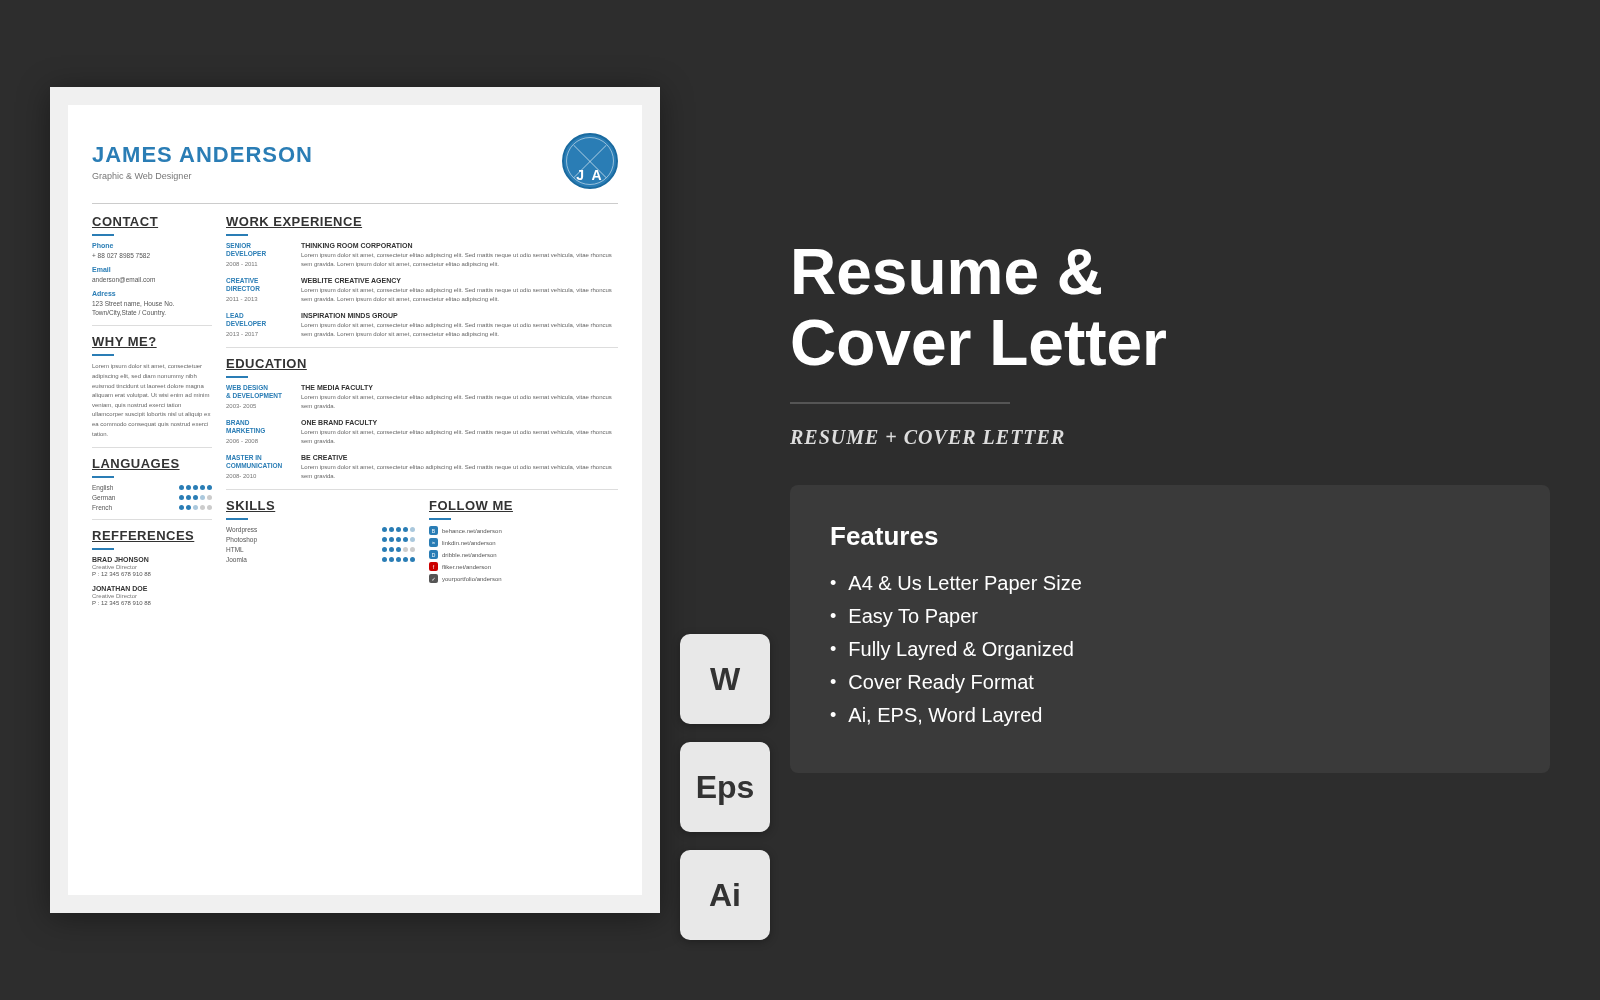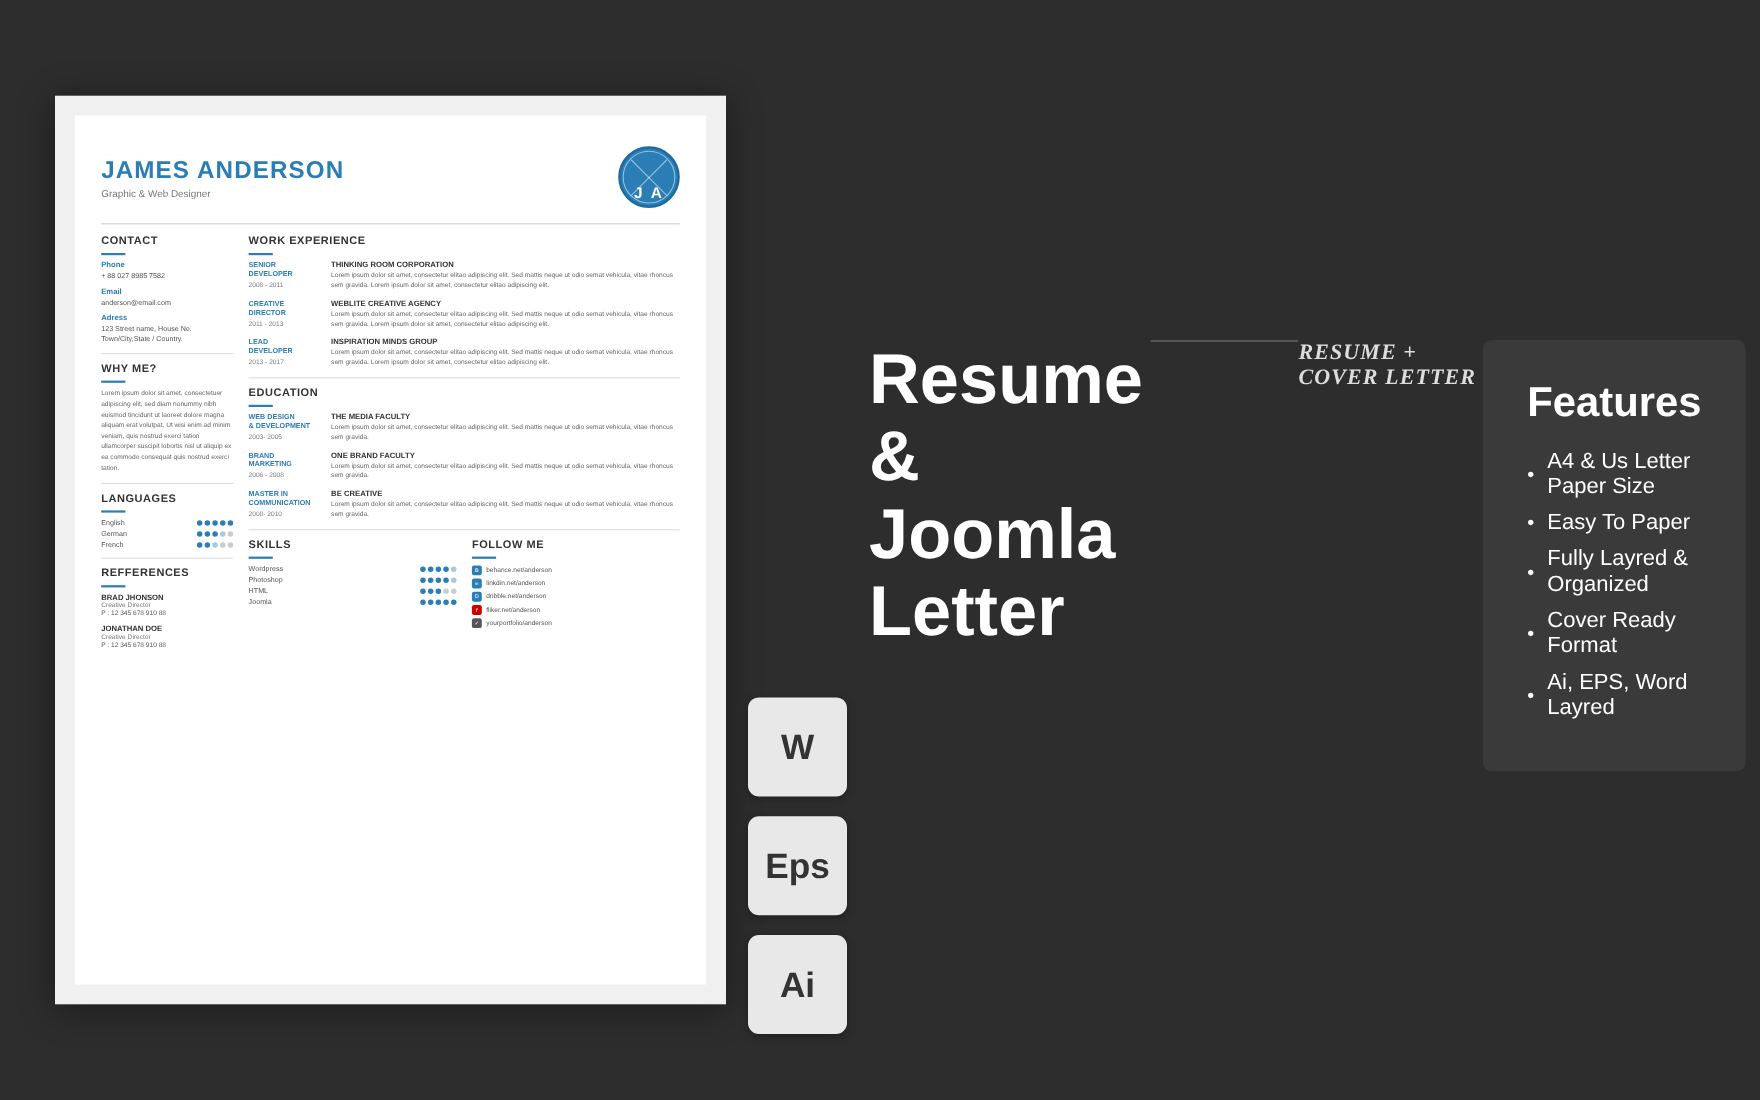--- a/index.html
+++ b/index.html
@@ -105,26 +105,27 @@
     .resume-left {
       width: 120px;
       flex-shrink: 0;
     }
     .resume-right {
       flex: 1;
     }
 
     
     .section-title {
-      font-size: 10px;
+      font-size: 13px;
       font-weight: bold;
       color: #333;
       text-transform: uppercase;
       letter-spacing: 0.5px;
       margin-bottom: 5px;
+      text-decoration: underline;
     }
     .section-bar {
       width: 22px;
       height: 2px;
       background: #2a7db5;
       margin-bottom: 6px;
     }
     .section-divider {
       border: none;
       border-top: 1px solid #ddd;
@@ -276,20 +277,21 @@
     .why-me-text {
       font-size: 6px;
       color: #666;
       line-height: 1.6;
     }
 
     
     .right-panel {
       flex: 1;
       display: flex;
+      flex-direction: column;
       padding-top: 10px;
     }
     .resume-heading {
       color: #fff;
       font-size: 64px;
       font-weight: 900;
       line-height: 1.1;
       margin-bottom: 24px;
     }
     .panel-divider {
@@ -322,21 +324,21 @@
     }
 
     
     .features-box {
       background: #3a3a3a;
       border-radius: 8px;
       padding: 36px 40px;
       margin-top: auto;
     }
     .features-title {
-      font-size: 38px;
+      font-size: 26px;
       font-weight: 700;
       color: #fff;
       margin-bottom: 20px;
     }
     .feature-item {
       display: flex;
       align-items: center;
       gap: 12px;
       margin-bottom: 10px;
     }
@@ -611,21 +613,21 @@
       <span>Eps</span>
     </div>
     <div class="format-icon-box">
       <span>Ai</span>
     </div>
   </div>
 
   <div class="right-panel">
     <h1 class="resume-heading">
       <span>Resume &amp;</span><br>
-      <span>Joomla  Letter</span>
+      <span>Cover  Letter</span>
     </h1>
     <hr class="panel-divider">
     <div class="subtitle-text">RESUME + COVER LETTER</div>
 
     <div class="features-box">
       <div class="features-title">Features</div>
       <div class="feature-item">
         <span class="feature-bullet">•</span>
         <span class="feature-text">A4  &amp; Us Letter Paper Size</span>
       </div>

